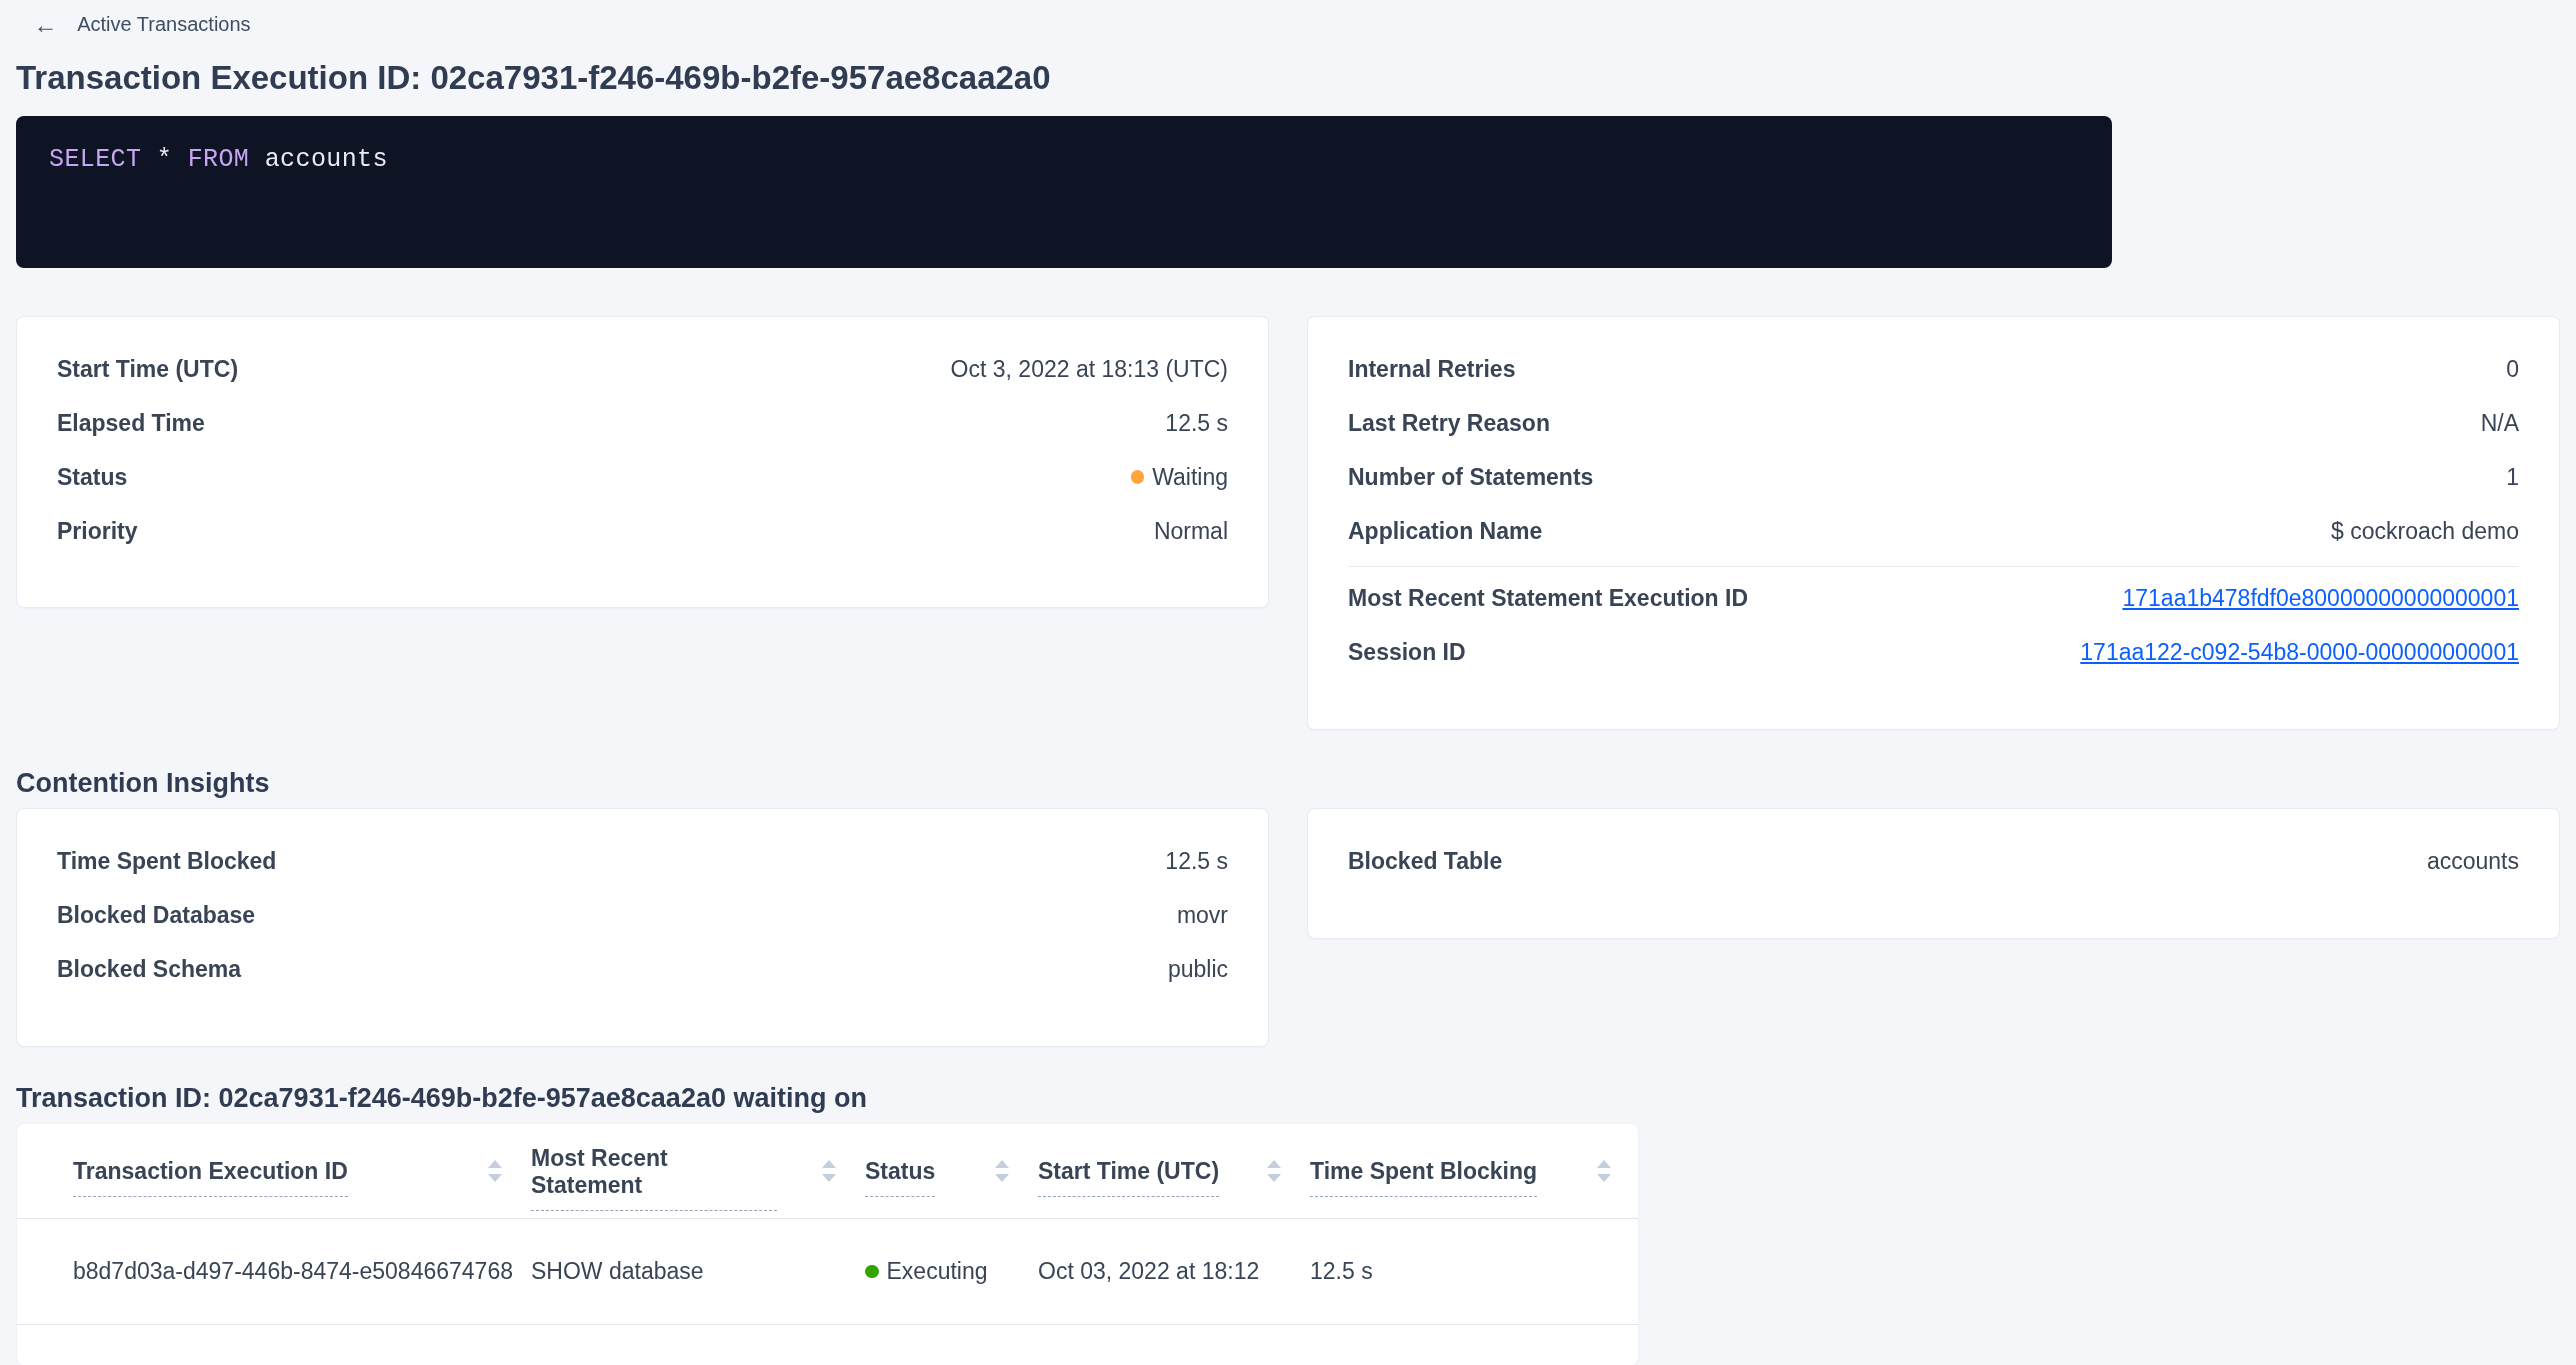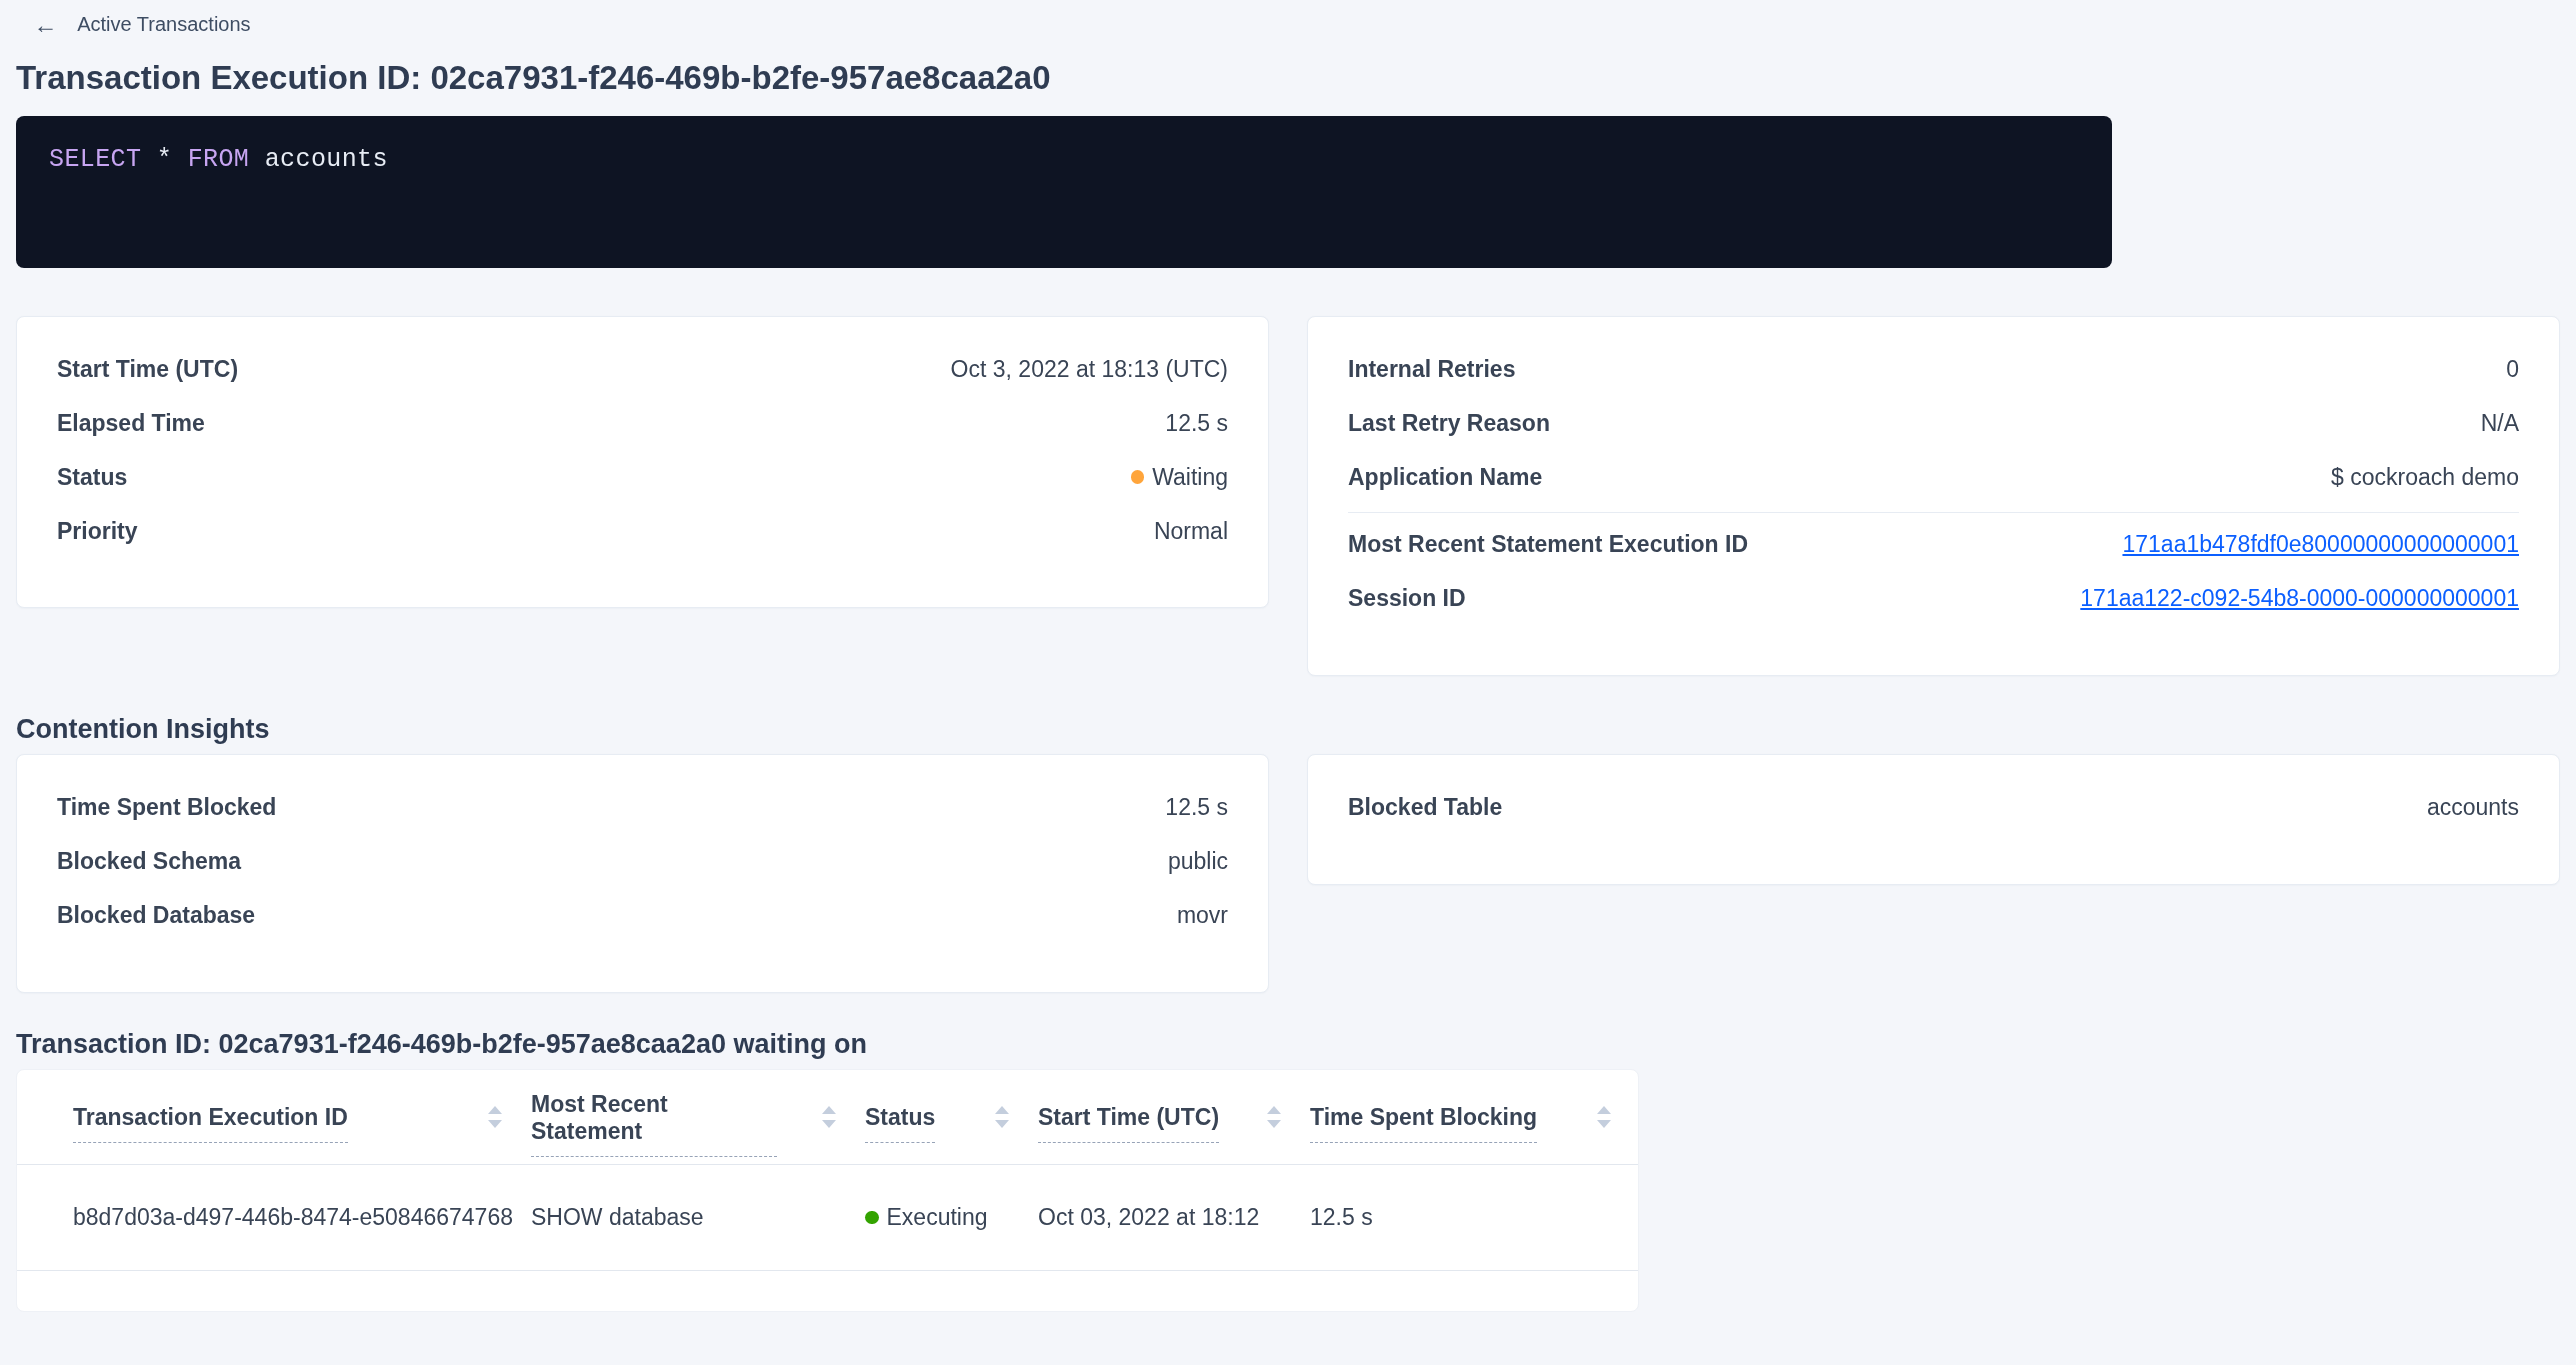--- a/index.html
+++ b/index.html
@@ -147,20 +147,24 @@
     <section class="card">
       <div class="kv">
         <span class="k">Internal Retries</span>
         <span class="v">0</span>
       </div>
       <div class="kv">
         <span class="k">Last Retry Reason</span>
         <span class="v">N/A</span>
       </div>
       <div class="kv">
+        <span class="k">Number of Statements</span>
+        <span class="v">1</span>
+      </div>
+      <div class="kv">
         <span class="k">Application Name</span>
         <span class="v">$ cockroach demo</span>
       </div>
       <hr class="divider">
       <div class="kv">
         <span class="k">Most Recent Statement Execution ID</span>
         <a class="value-link">171aa1b478fdf0e80000000000000001</a>
       </div>
       <div class="kv">
         <span class="k">Session ID</span>
@@ -173,26 +177,26 @@
   <h2 class="section-heading">Contention Insights</h2>
 
   <div class="grid row2">
 
     <section class="card">
       <div class="kv">
         <span class="k">Time Spent Blocked</span>
         <span class="v">12.5 s</span>
       </div>
       <div class="kv">
+        <span class="k">Blocked Database</span>
+        <span class="v">movr</span>
+      </div>
+      <div class="kv">
         <span class="k">Blocked Schema</span>
         <span class="v">public</span>
-      </div>
-      <div class="kv">
-        <span class="k">Blocked Database</span>
-        <span class="v">movr</span>
       </div>
     </section>
 
     <section class="card">
       <div class="kv">
         <span class="k">Blocked Table</span>
         <span class="v">accounts</span>
       </div>
     </section>
 

